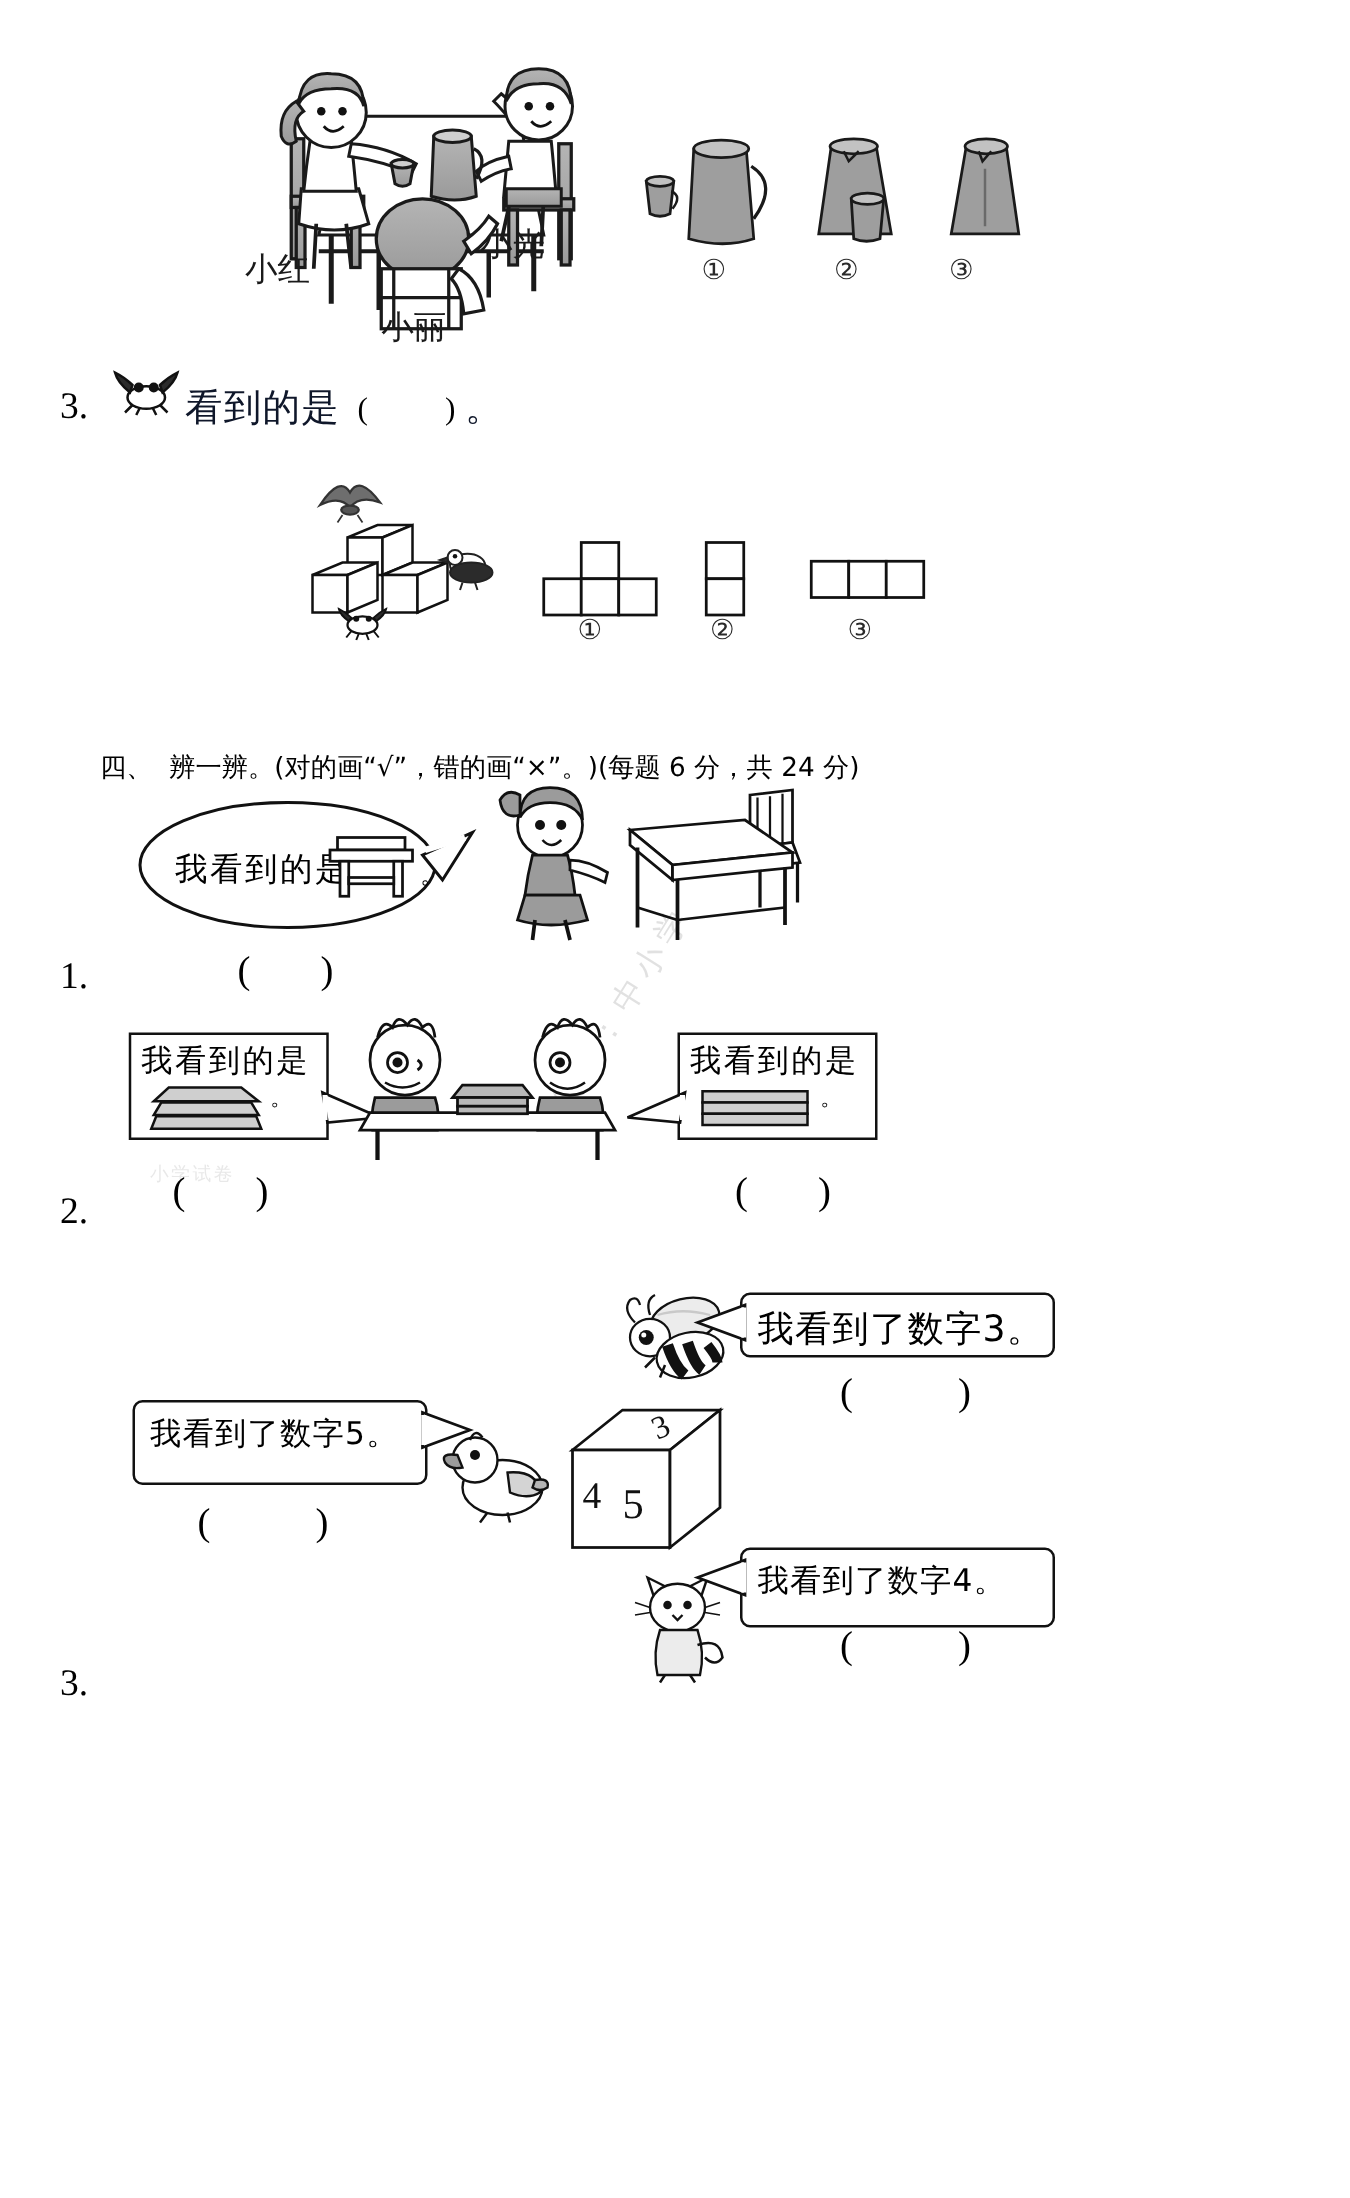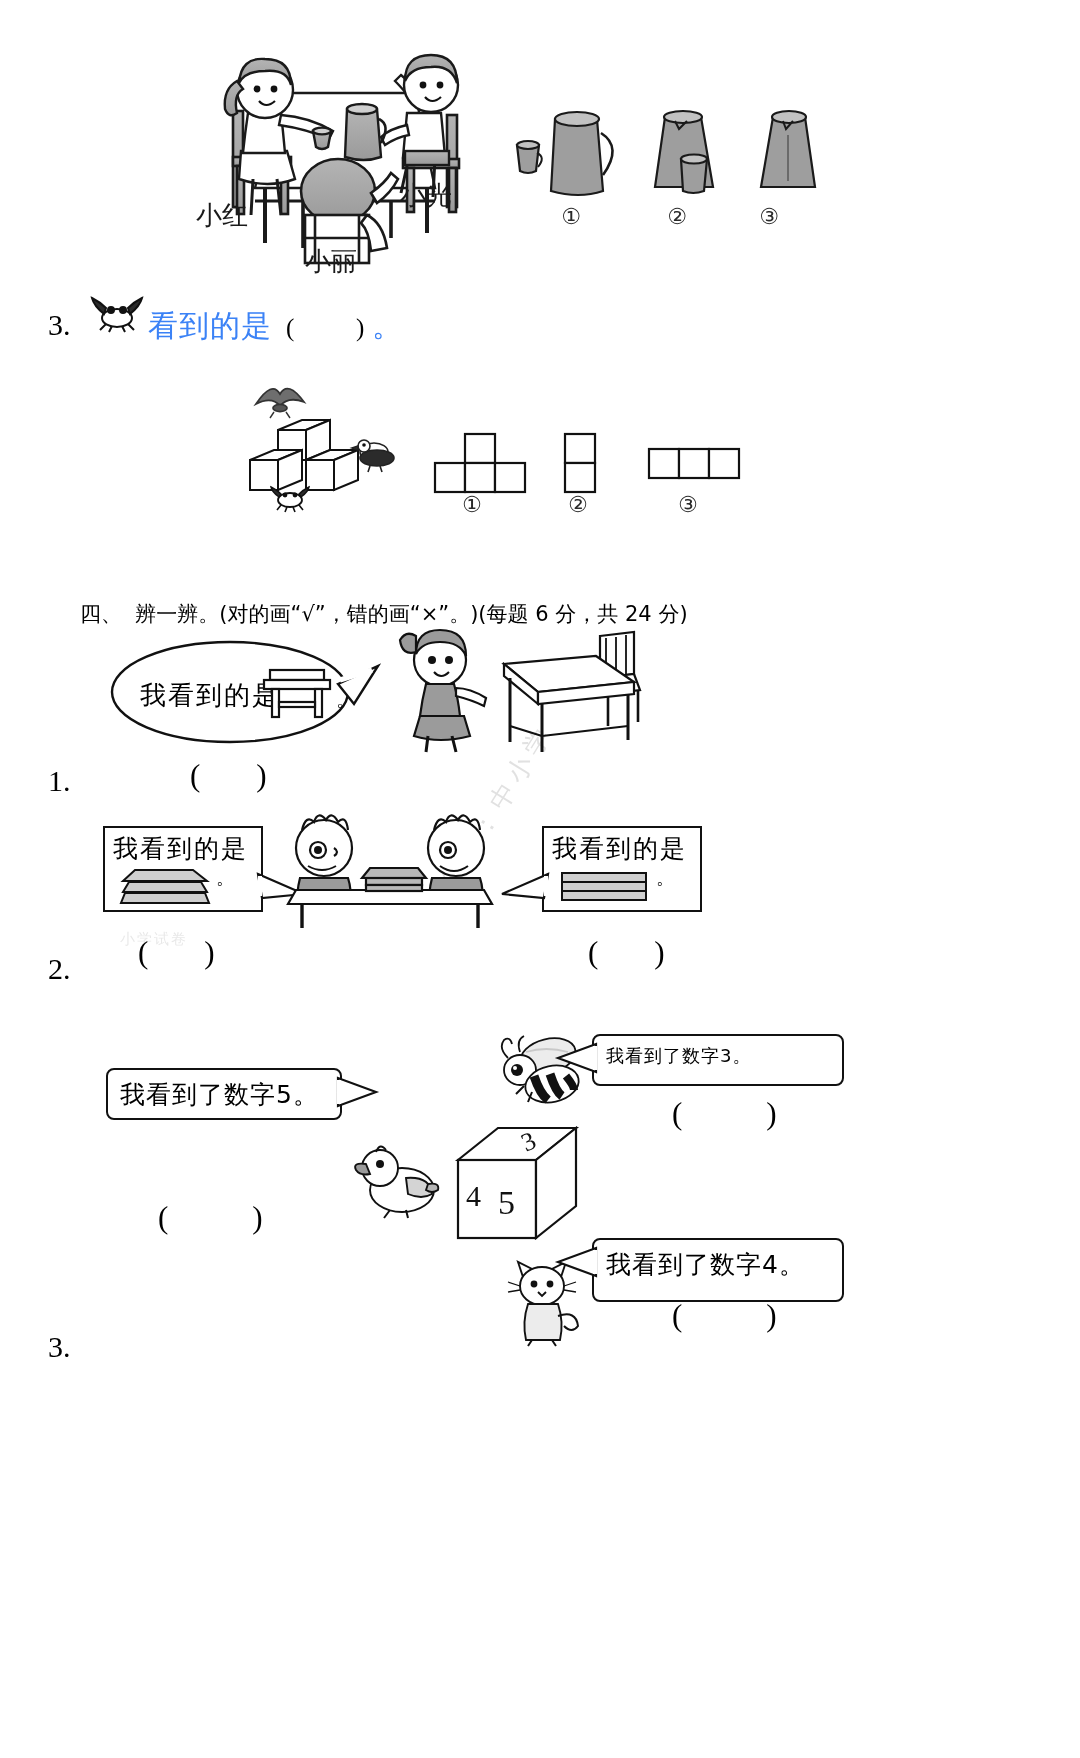--- a/index.html
+++ b/index.html
@@ -39,21 +39,21 @@
 
   
   .qnum {
     font-size: 30px;
     font-family: "Liberation Serif", serif;
     color: #000;
   }
   .qtext {
     font-size: 30px;
     font-family: "DejaVu Sans", sans-serif;
-    color: #3b82f6;
+    color: #0f172a;
     letter-spacing: 1px;
   }
   .paren-small { font-size: 25px; font-family: "Liberation Serif", serif; }
 
   
   #sec4 {
     left: 46px; top: 600px;
     font-size: 21px;
     font-family: "DejaVu Sans", sans-serif;
     letter-spacing: 0px;
@@ -167,21 +167,21 @@
         <path d="M118,98 L136,98 L133,114 Q127,118 121,114 Z" fill="url(#gg)"></path>
         <ellipse cx="127" cy="98" rx="9" ry="3.4" fill="#cfcfcf"></ellipse>
         <path d="M152,76 L182,76 L186,124 Q169,130 150,124 Z" fill="url(#gg)"></path>
         <ellipse cx="167" cy="76" rx="15" ry="5" fill="#cfcfcf"></ellipse>
         <path d="M184,86 Q196,92 186,110" fill="none" stroke="#1a1a1a" stroke-width="2.6"></path>
       </g>
     </svg>
   </div>
 
   <div class="abs fig-label" style="left:196px; top:198px;">小红</div>
-  <div class="abs fig-label" style="left:400px; top:178px;">小光</div>
+  <div class="abs fig-label" style="left:384px; top:178px;">小光</div>
   <div class="abs fig-label" style="left:305px; top:244px;">小丽</div>
 
   <div class="abs" id="q2-options">
     <svg width="320" height="120" viewBox="0 0 320 120">
 
       <g stroke="#1a1a1a" stroke-width="2.2">
         <path d="M12,50 L34,50 L31,76 Q23,80 15,76 Z" fill="#9e9e9e"></path>
         <ellipse cx="23" cy="50" rx="11" ry="4" fill="#c2c2c2"></ellipse>
         <path d="M32,58 Q41,62 33,72" fill="none" stroke="#1a1a1a" stroke-width="2"></path>
         <path d="M50,24 L92,24 L98,96 Q74,104 46,96 Z" fill="#9e9e9e"></path>
@@ -467,27 +467,27 @@
         <path d="M34,54 L26,62 M42,60 L38,70" stroke="#111" stroke-width="2"></path>
       </g>
     </svg>
   </div>
   <div class="abs" style="left:592px; top:1034px; width:252px; height:52px;">
     <div style="position:absolute; inset:0; border:2.4px solid #111; border-radius:8px; background:#fff;"></div>
     <svg style="position:absolute; left:-34px; top:8px;" width="40" height="34" viewBox="0 0 40 34">
         <path d="M0,16 L38,2 L38,30 Z" fill="#fff" stroke="#111" stroke-width="2.2"></path>
         <path d="M37,4 L37,28" stroke="#fff" stroke-width="4"></path>
       </svg>
-    <div class="cn" style="position:absolute; left:14px; top:10px; font-size:18px; letter-spacing:1px;">我看到了数字3。</div>
+    <div class="cn" style="position:absolute; left:14px; top:10px; font-size:29px; letter-spacing:1px;">我看到了数字3。</div>
   </div>
   <div class="abs" style="left:672px; top:1096px; font-size:31px; font-family:'Liberation Serif',serif;">
     <span>(</span><span style="display:inline-block;width:84px;"></span><span>)</span>
   </div>
 
-  <div class="abs" style="left:106px; top:1068px; width:236px; height:52px;">
+  <div class="abs" style="left:106px; top:1120px; width:236px; height:68px;">
     <div style="position:absolute; inset:0; border:2.4px solid #111; border-radius:8px; background:#fff;"></div>
     <svg style="position:absolute; right:-34px; top:8px;" width="40" height="34" viewBox="0 0 40 34">
         <path d="M40,16 L2,2 L2,30 Z" fill="#fff" stroke="#111" stroke-width="2.2"></path>
         <path d="M3,4 L3,28" stroke="#fff" stroke-width="4"></path>
       </svg>
     <div class="cn" style="position:absolute; left:14px; top:10px; font-size:25px; letter-spacing:1px;">我看到了数字5。</div>
   </div>
   <div class="abs" style="left:158px; top:1200px; font-size:31px; font-family:'Liberation Serif',serif;">
     <span>(</span><span style="display:inline-block;width:84px;"></span><span>)</span>
   </div>

